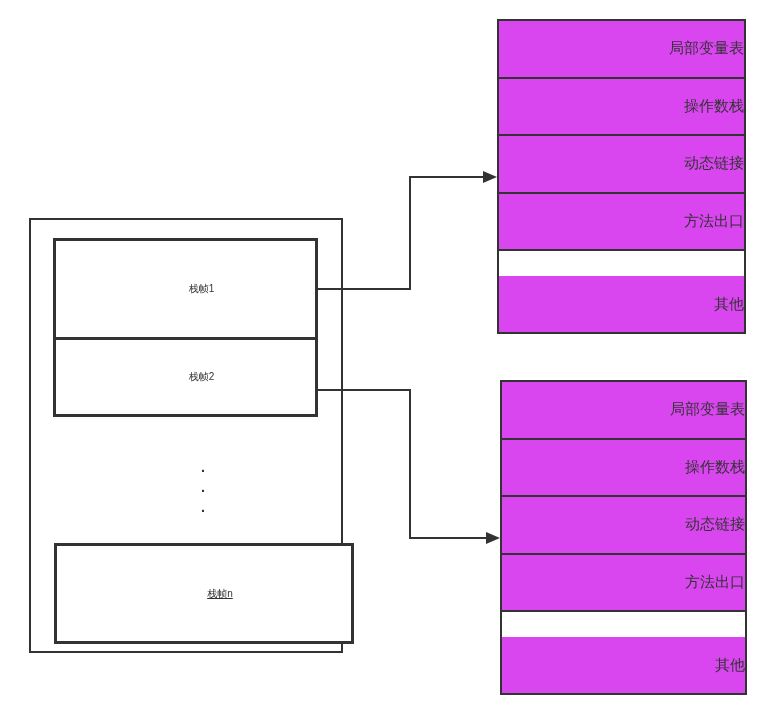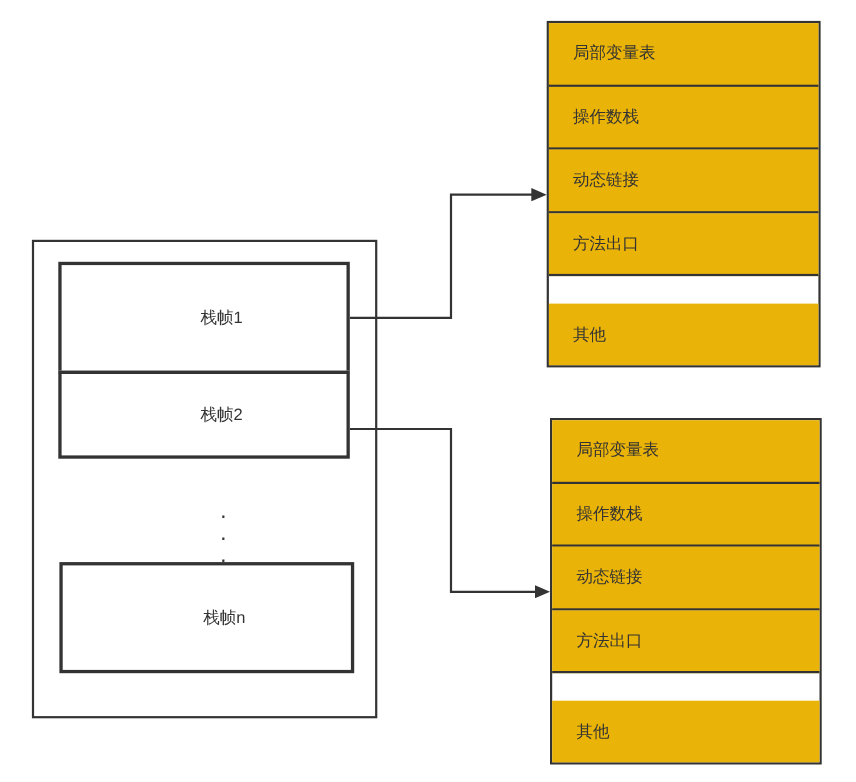--- a/index.html
+++ b/index.html
@@ -37,27 +37,27 @@
     background: transparent;
   }
   .frame {
     position: absolute;
     border: 3px solid #333333;
     box-sizing: border-box;
     background: #ffffff;
     display: flex;
     align-items: center;
     justify-content: center;
-    font-size: 15px;
+    font-size: 10px;
     z-index: 2;
     padding-left: 32px;
   }
   .frame-1 { left: 53px; top: 238px; width: 265px; height: 102px; }
   .frame-2 { left: 53px; top: 337px; width: 265px; height: 80px; }
-  .frame-n { left: 54px; top: 511px; width: 268px; height: 101px; }
+  .frame-n { left: 54px; top: 543px; width: 300px; height: 101px; text-decoration: underline; }
   .ellipsis {
     position: absolute;
     left: 196px;
     top: 459px;
     width: 14px;
     text-align: center;
     font-size: 21px;
     line-height: 20px;
     color: #333333;
     z-index: 2;
@@ -71,24 +71,24 @@
     display: flex;
     flex-direction: column;
     z-index: 2;
   }
   .detail-table-top { left: 497px; top: 19px; width: 249px; height: 315px; }
   .detail-table-bottom { left: 500px; top: 380px; width: 247px; height: 315px; }
   .detail-cell {
     flex: 1;
     display: flex;
     align-items: center;
-    justify-content: flex-start;
+    justify-content: flex-end;
     font-size: 15px;
     border-bottom: 2px solid #333333;
-    background: #eab308;
+    background: #d946ef;
     padding-left: 22px;
   }
   .detail-cell:last-child { border-bottom: none; margin-top: 25px; }
   .connector-layer {
     position: absolute;
     left: 0;
     top: 0;
     width: 778px;
     height: 711px;
     z-index: 1;

